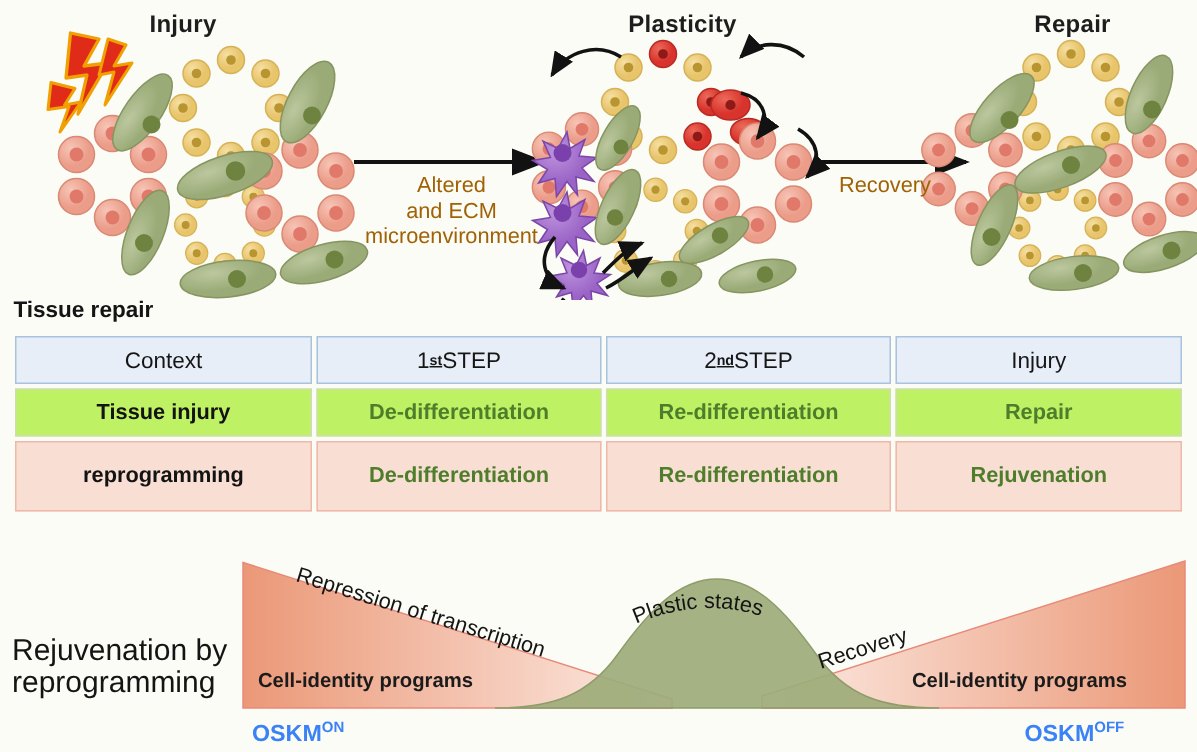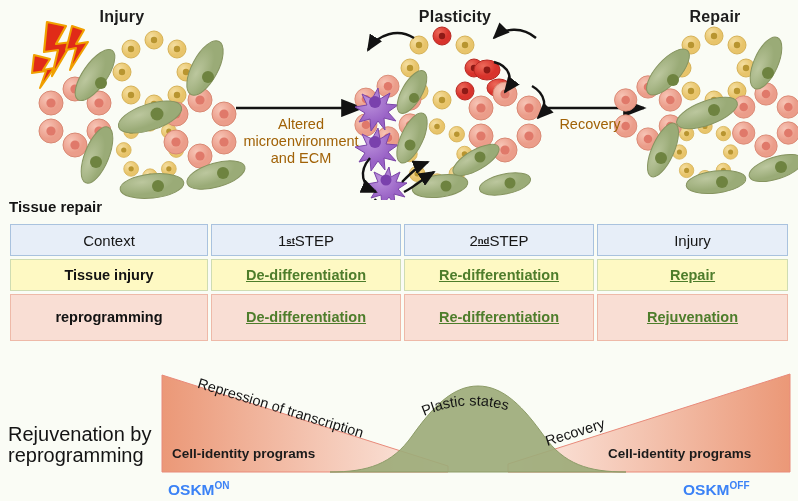--- a/index.html
+++ b/index.html
@@ -67,30 +67,30 @@
   .head .tcell{
     height:32px;
     background:#e7eef8;
     border:1px solid #a9c2de;
     color:#161616;
     font-weight:500;
     font-size:15px;
   }
   .r-injury .tcell{
     height:32px;
-    background:#fef9c3;
+    background:#bef264;
     border:1px solid #cfdcb2;
   }
   .r-oskm .tcell{
     height:47px;
     background:#f9ded4;
     border:1px solid #eeb9a8;
   }
   .ctx{color:#131313;font-weight:600;}
-  .grn{color:#4e7d2b;font-weight:700;text-decoration:underline;}
+  .grn{color:#4e7d2b;font-weight:700;}
   sup.step{font-size:9.5px;vertical-align:super;font-weight:700;text-decoration:underline;}
 
   
   #rejuv-label{
     position:absolute;left:8px;top:424px;
     font-size:20px;line-height:21px;color:#141414;
     width:150px;
   }
   #rejuv-svg{position:absolute;left:0;top:352px;width:798px;height:149px;}
 
@@ -473,22 +473,22 @@
       </g>
     </g>
   </svg>
 
   <div class="panel-title" id="title-injury">Injury</div>
   <div class="panel-title" id="title-plasticity">Plasticity</div>
   <div class="panel-title" id="title-repair">Repair</div>
 
   <div class="arrow-caption" id="cap-altered">
     <div>Altered</div>
+    <div>and ECM</div>
     <div>microenvironment</div>
-    <div>and ECM</div>
   </div>
   <div class="arrow-caption" id="cap-recovery">
     <div>Recovery</div>
   </div>
 
   <div id="tissue-repair-label">Tissue repair</div>
 
   <div id="repair-table">
     <div class="trow head">
       <div class="tcell col0">Context</div>

